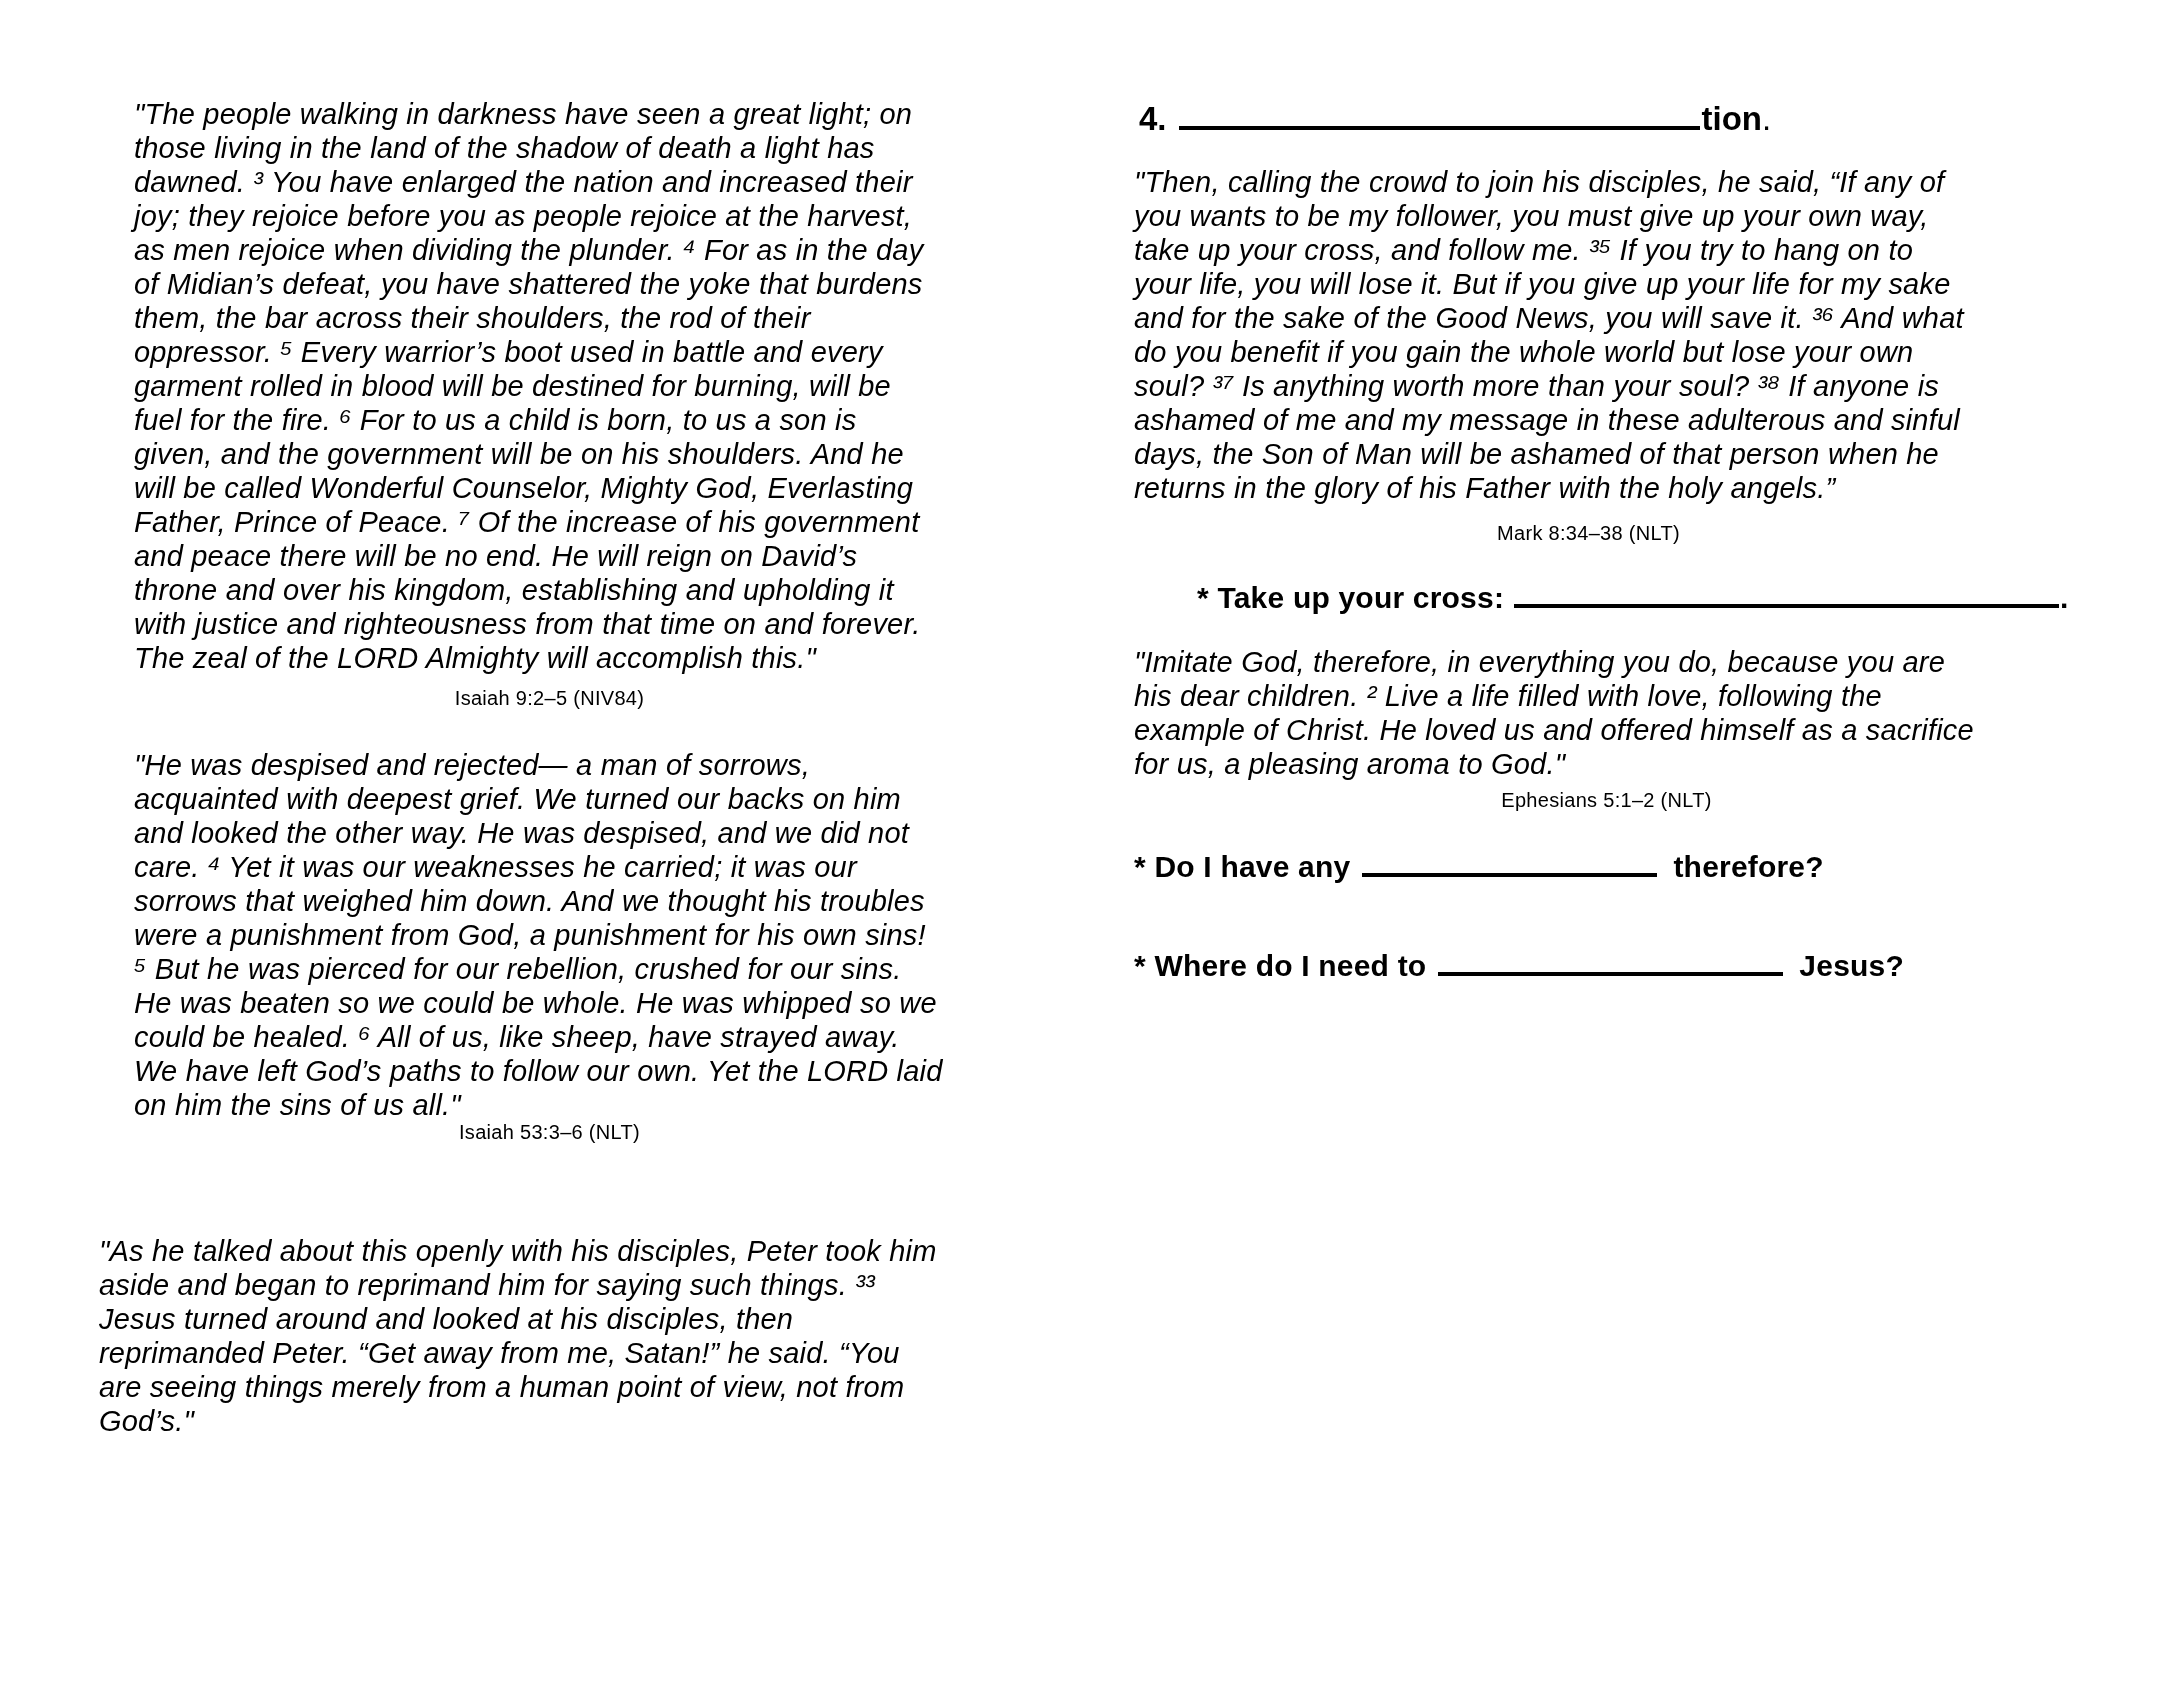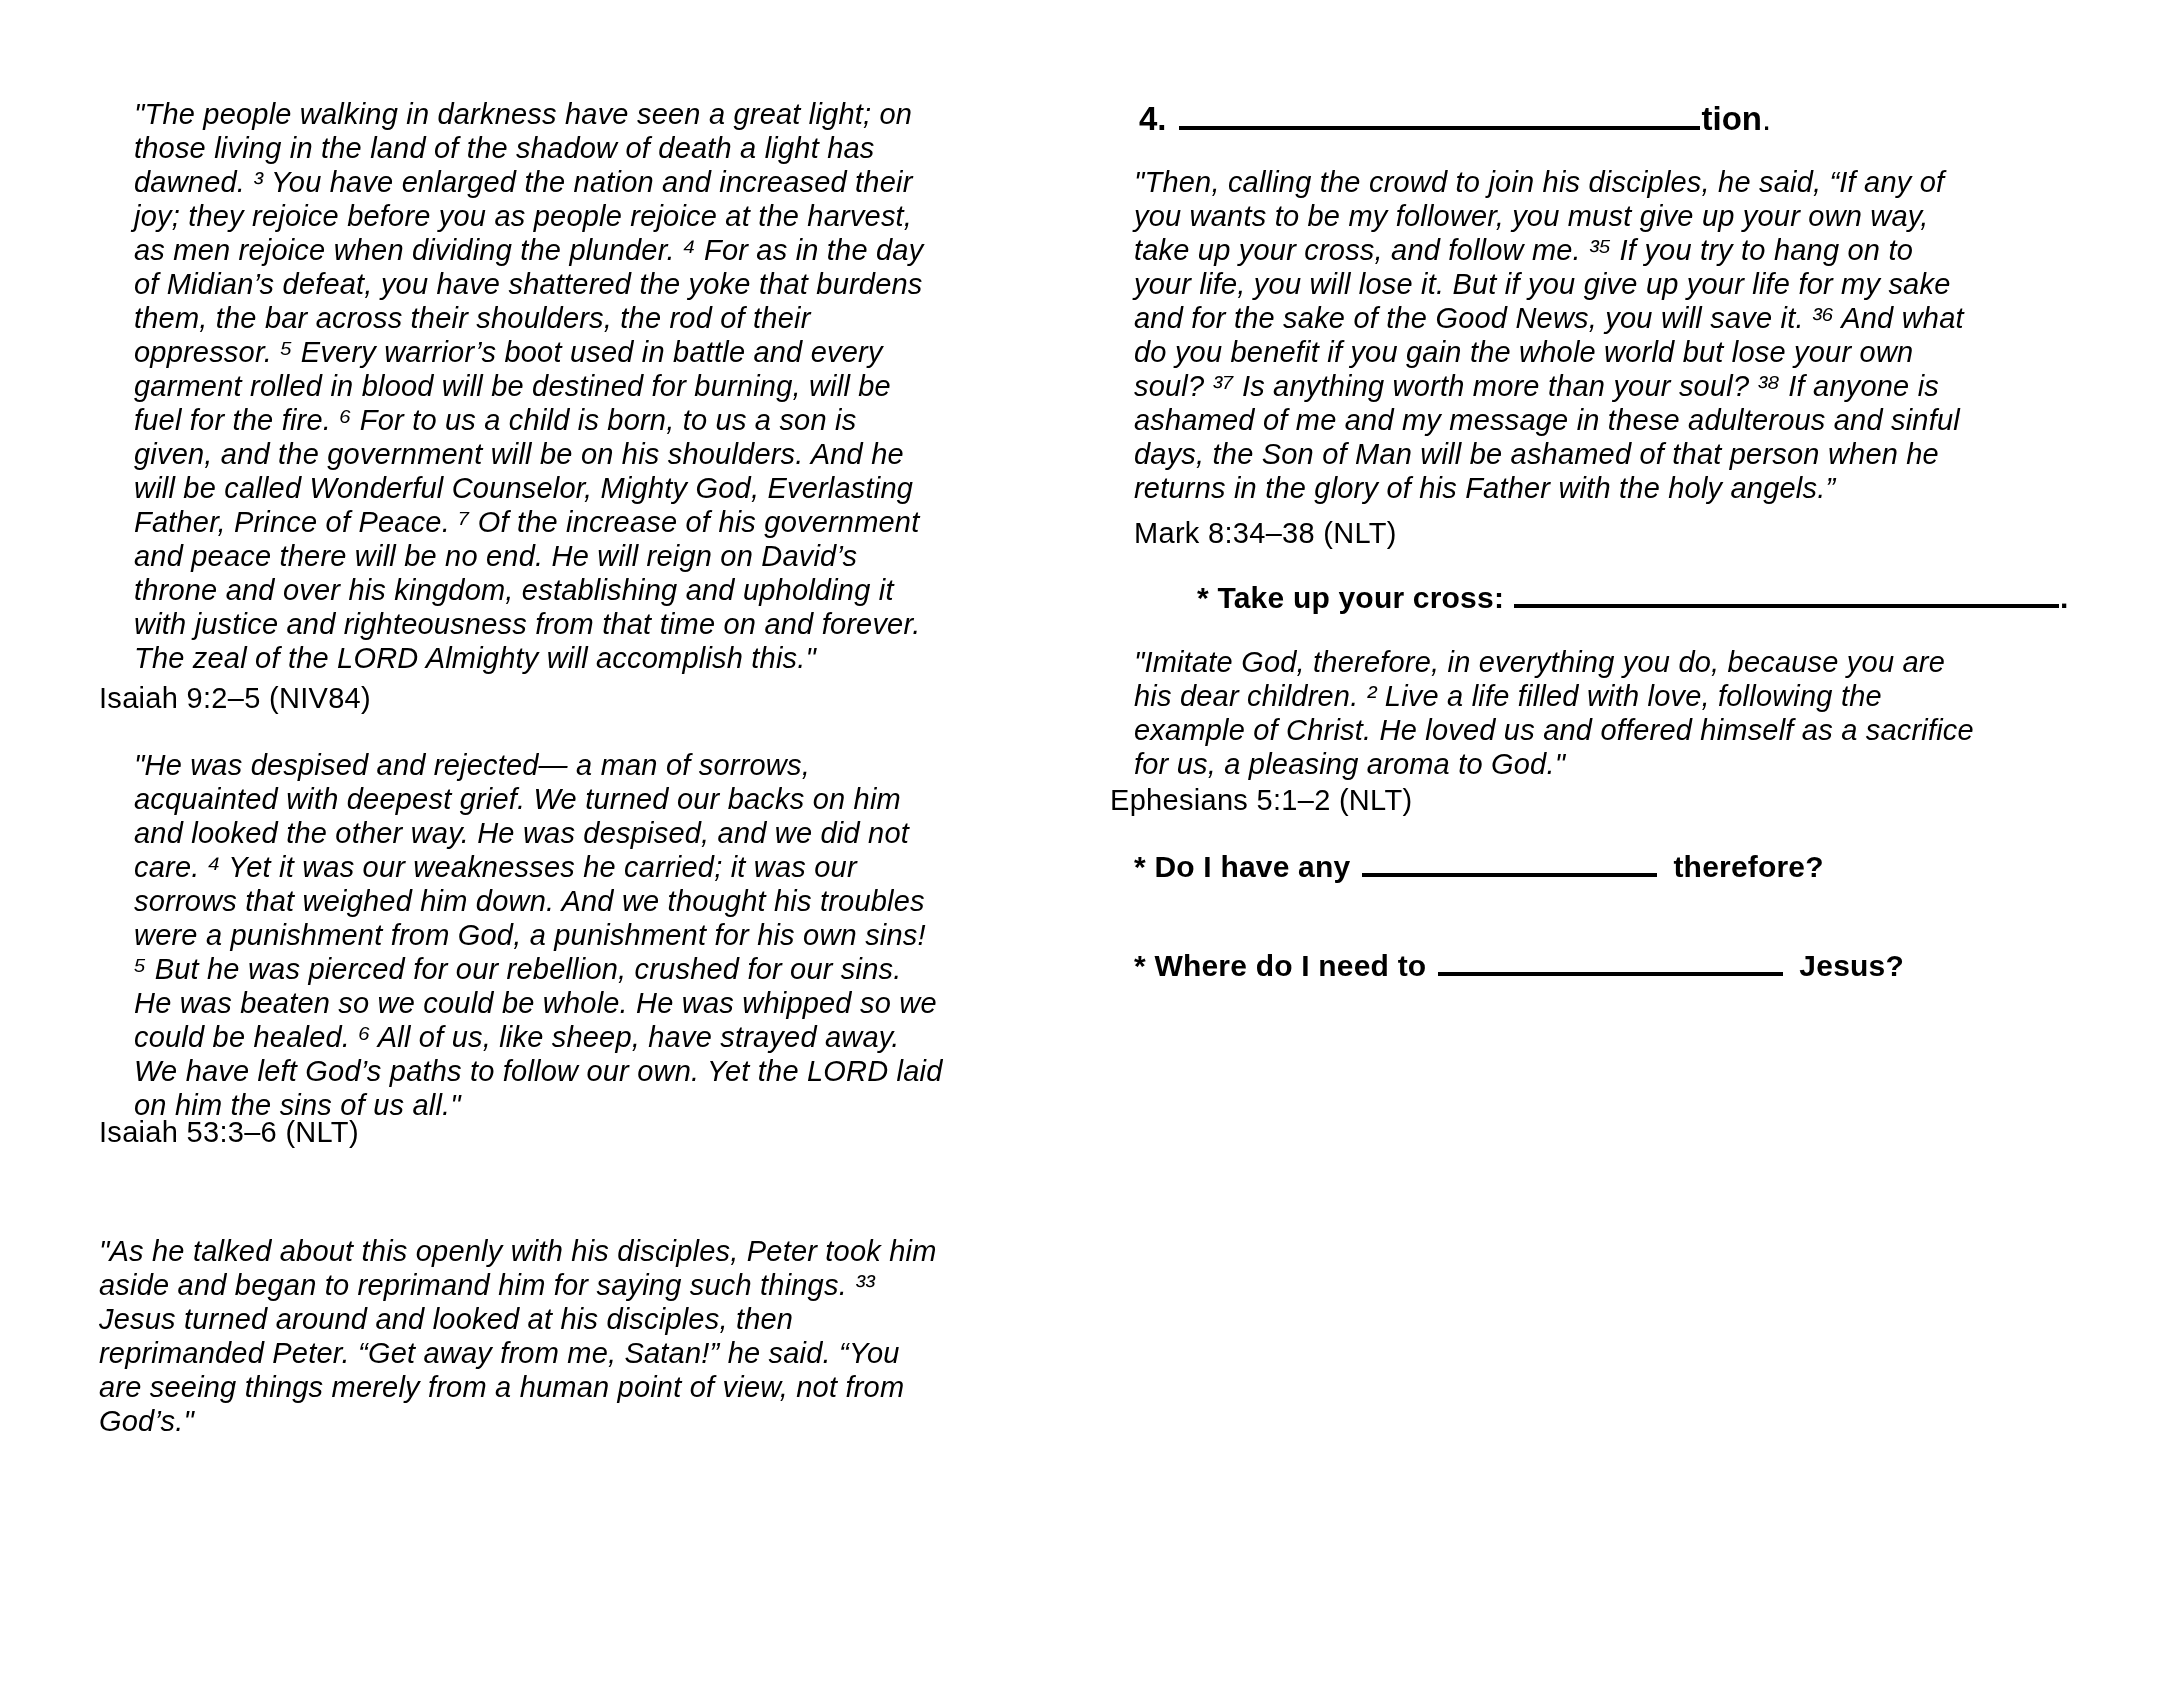--- a/index.html
+++ b/index.html
@@ -14,23 +14,23 @@
   .quote{
     position:absolute;
     font-style:italic;
     font-size:29px;
     line-height:34px;
     white-space:pre-line;
     letter-spacing:0.2px;
   }
   .citation{
     position:absolute;
-    font-size:29px;
+    font-size:20px;
     line-height:34px;
-    text-align:left;
+    text-align:center;
     letter-spacing:0.3px;
   }
   .heading{
     position:absolute;
     font-size:33px;
     font-weight:bold;
     line-height:38px;
     white-space:nowrap;
   }
   .heading .period{font-weight:normal;}
@@ -121,21 +121,21 @@
 
   <div class="fill-line" style="left:1197px;top:580px;">
     <span>* Take up your cross:</span><span class="blank blank-cross"></span><span>.</span>
   </div>
 
   <div class="quote" style="left:1134px;top:645px;width:921px;">"Imitate God, therefore, in everything you do, because you are
 his dear children. ² Live a life filled with love, following the
 example of Christ. He loved us and offered himself as a sacrifice
 for us, a pleasing aroma to God."</div>
 
-  <div class="citation" style="left:1110px;top:783px;width:909px;">Ephesians 5:1–2 (NLT)</div>
+  <div class="citation" style="left:1152px;top:783px;width:909px;">Ephesians 5:1–2 (NLT)</div>
 
   <div class="fill-line" style="left:1134px;top:849px;">
     <span>* Do I have any</span><span class="blank blank-messiahs"></span><span>therefore?</span>
   </div>
 
   <div class="fill-line" style="left:1134px;top:948px;">
     <span>* Where do I need to</span><span class="blank blank-where"></span><span>Jesus?</span>
   </div>
 
 </div>

